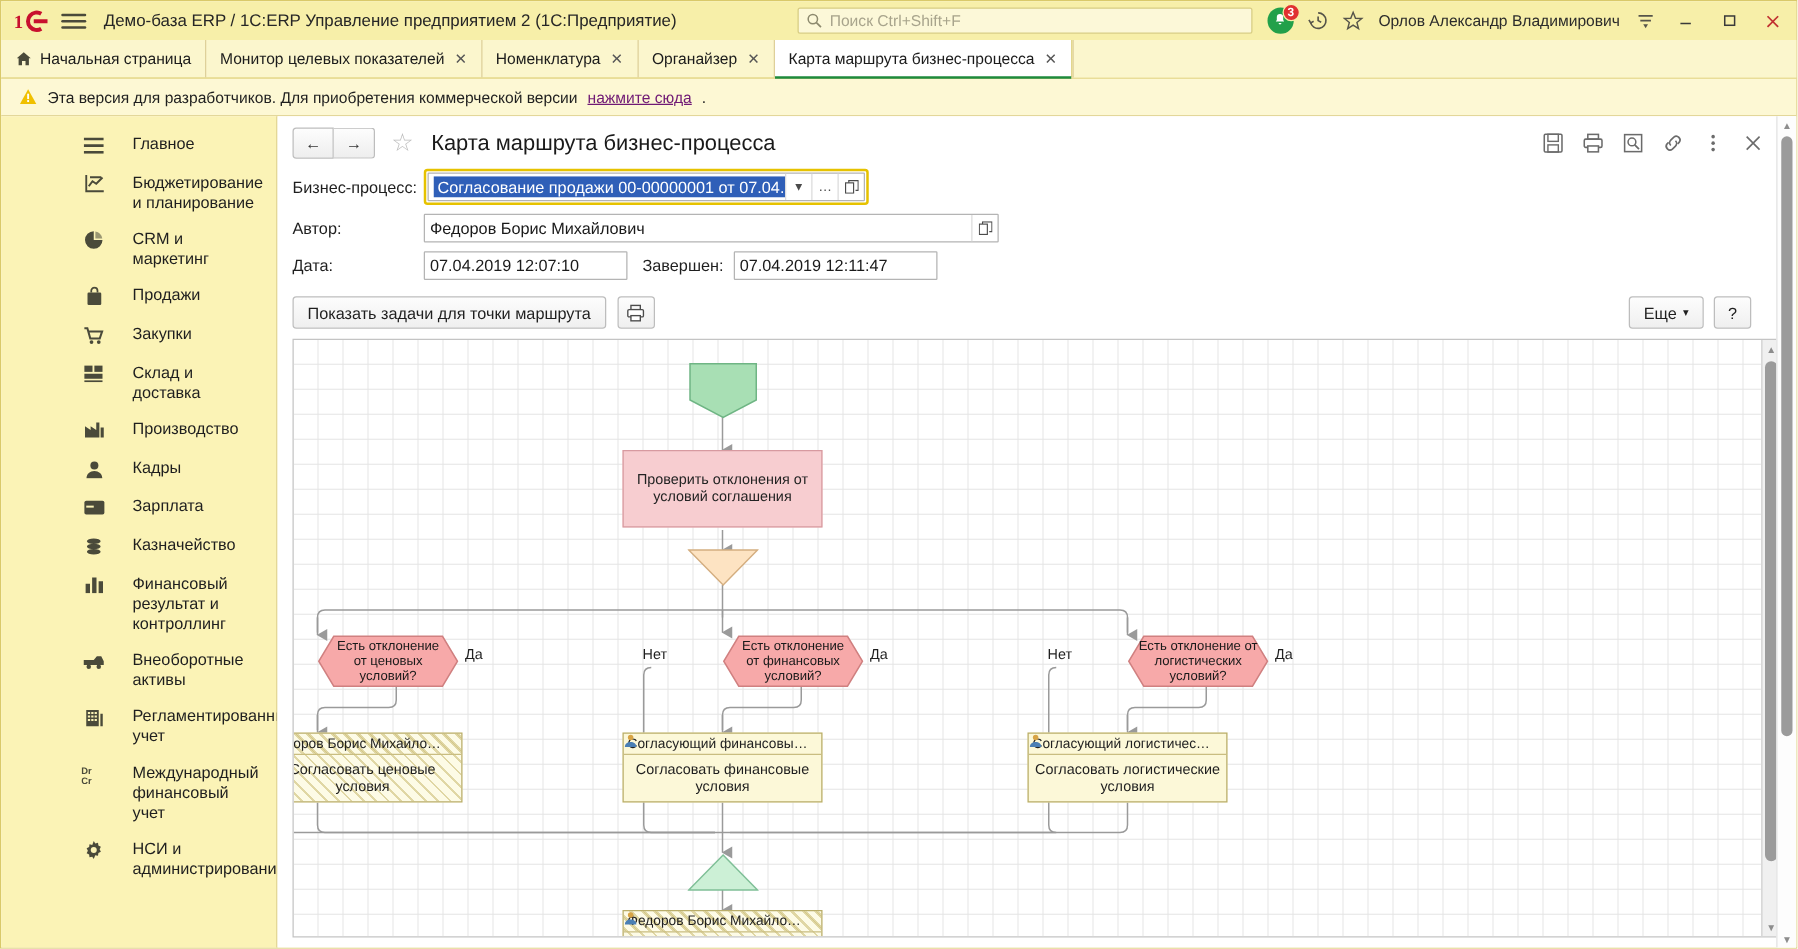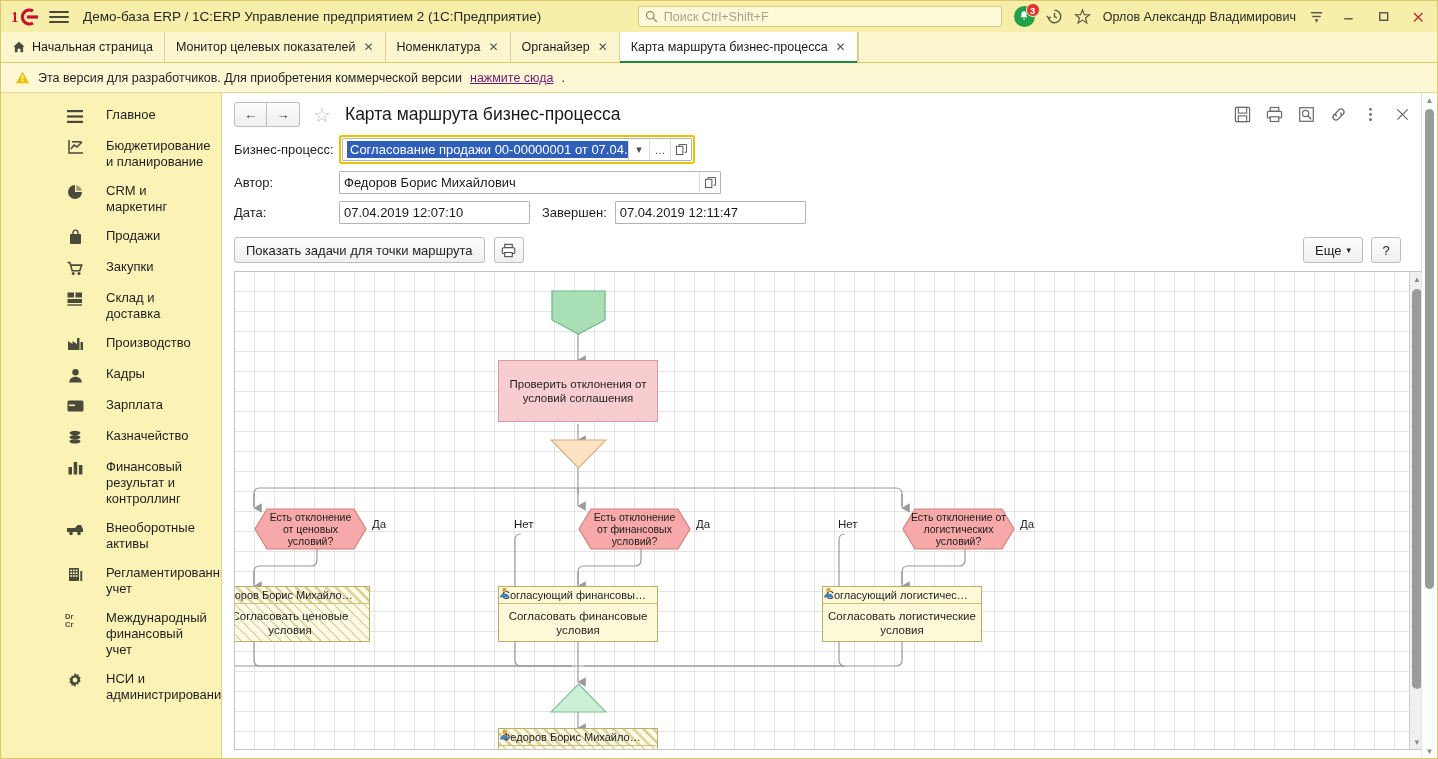--- a/index.html
+++ b/index.html
@@ -160,23 +160,23 @@
   .inputwrap .txt { padding:0 4px; font-size:13px; white-space:nowrap; overflow:hidden; flex:1 1 auto;}
   .sel-text { background:#2f5fb8; color:#fff; padding:1px 3px; display:inline-block;}
   .ibtn {
     width:21px; height:21px; display:flex; align-items:center; justify-content:center;
     border-left:1px solid #dcdcdc; color:#4b4b4b; font-size:11px; cursor:pointer; flex:0 0 auto;
   }
   .hl-focus {
     border:2px solid #e6c200; border-radius:3px; padding:1px;
     display:inline-flex; background:#fff;
   }
-  .dtinput { width:191px; }
+  .dtinput { width:163px; }
   .field-bp { width:350px; }
-  .field-author { width:382px; }
+  .field-author { width:460px; }
 
   .cmdrow { padding: 6px 12px 8px 12px; display:flex; align-items:center; gap:9px; }
   .btn {
     height:26px; border:1px solid #bdbdbd; background:linear-gradient(#fdfdfd,#efefef);
     border-radius:3px; padding:0 11px; font-size:13px; color:#1f1f1f; cursor:pointer;
     display:flex; align-items:center; gap:5px;
   }
   .btn.sq { width:30px; padding:0; justify-content:center;}
   .cmd-right { margin-left:auto; display:flex; gap:8px; padding-right:24px;}
 

